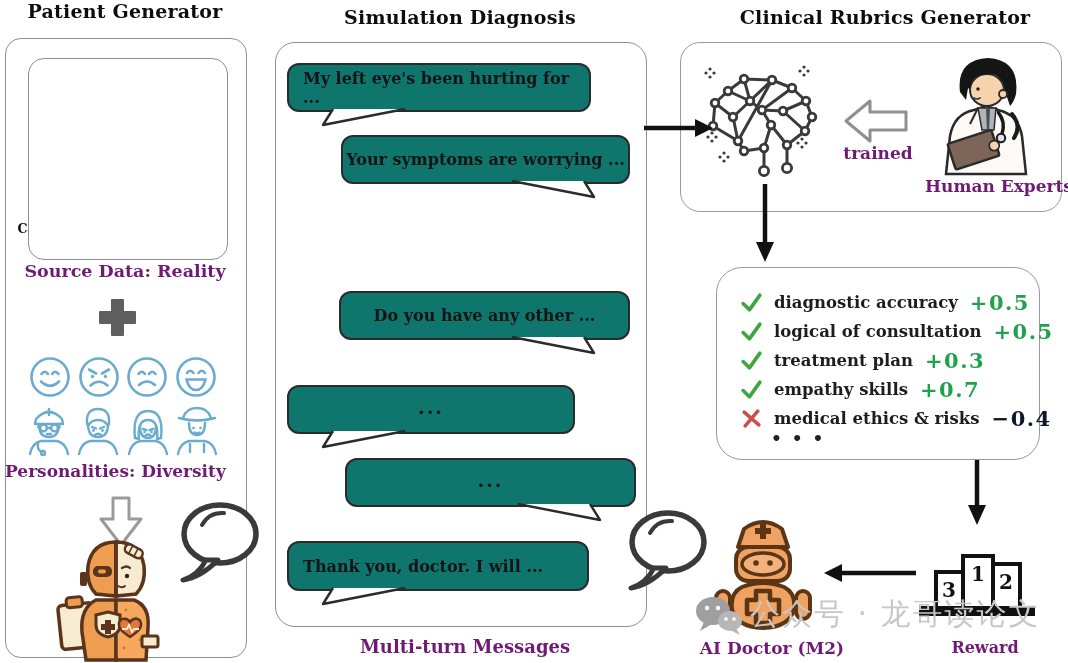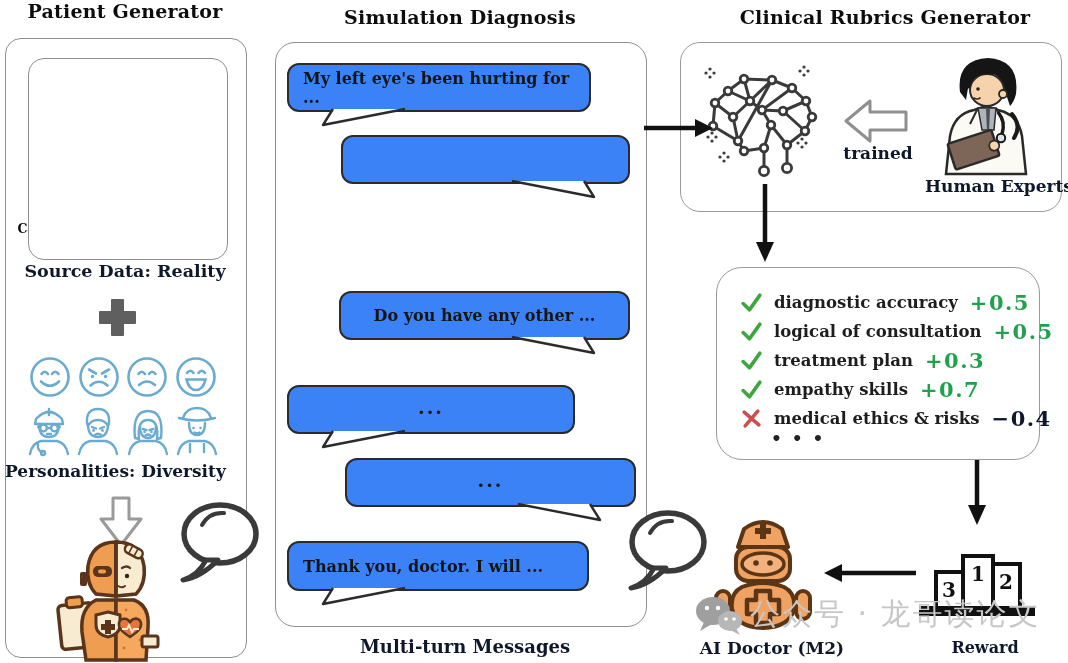--- a/index.html
+++ b/index.html
@@ -1,23 +1,23 @@
 <!DOCTYPE html>
 <html><head>
 <meta charset="utf-8">
 <style>
   html,body{margin:0;padding:0;background:#fff}
   #page{position:relative;width:1068px;height:663px;background:#fff;overflow:hidden;
         font-family:"DejaVu Serif","Liberation Serif",serif;color:#111}
   .abs{position:absolute}
   .panel{position:absolute;border:1.6px solid #8f8f8f;border-radius:18px;background:#fff}
   .title{position:absolute;font-weight:700;font-size:19px;color:#0d0d0d;text-align:center;letter-spacing:.2px;white-space:nowrap}
-  .caption{position:absolute;font-weight:700;font-size:17.5px;color:#0f172a;text-align:center;white-space:nowrap}
+  .caption{position:absolute;font-weight:700;font-size:17.5px;color:#701a75;text-align:center;white-space:nowrap}
   .srclabel{position:absolute;text-align:center;font-weight:700;font-size:12.5px;color:#0d0d0d;line-height:1.25}
-  .bubble{position:absolute;background:#3b82f6;border:2.2px solid #2b2b2b;border-radius:12px;
+  .bubble{position:absolute;background:#0f766e;border:2.2px solid #2b2b2b;border-radius:12px;
           display:flex;align-items:center;font-weight:700;font-size:16px;color:#141414;z-index:2}
   .bubble.pad{padding-left:14px}
   .bubble.center{justify-content:center}
   .dots-msg{letter-spacing:2px;font-size:19px;transform:translateY(-3px)}
   .tail{position:absolute;overflow:visible;width:100px;height:19px}
   .tail.t-left{left:24px;bottom:-17px}
   .tail.t-right{right:24px;bottom:-17px}
   .rubric-row{position:absolute;left:24px;display:flex;align-items:center;gap:12px;height:26px}
   .rubric-label{font-size:16.5px;font-weight:600;color:#1d1d1d;white-space:nowrap}
   .rubric-score{font-size:21px;font-weight:700;letter-spacing:1.5px;white-space:nowrap}
@@ -197,20 +197,21 @@
     <svg class="tail t-left" viewBox="0 0 100 19">
         <path d="M20 1 L10 17 L92 1" fill="#fff" stroke="#2b2b2b" stroke-width="2.4" stroke-linejoin="round"></path>
       </svg>
     <span>My left eye's been hurting for ...</span>
   </div>
 
   <div class="bubble center" style="left:341px;top:135px;width:285px;height:45px">
     <svg class="tail t-right" viewBox="0 0 100 19">
         <path d="M80 1 L90 17 L8 1" fill="#fff" stroke="#2b2b2b" stroke-width="2.4" stroke-linejoin="round"></path>
       </svg>
+    <span>Your symptoms are worrying ...</span>
   </div>
 
 
   <div class="bubble center" style="left:339px;top:291px;width:287px;height:45px">
     <svg class="tail t-right" viewBox="0 0 100 19">
         <path d="M80 1 L90 17 L8 1" fill="#fff" stroke="#2b2b2b" stroke-width="2.4" stroke-linejoin="round"></path>
       </svg>
     <span>Do you have any other ...</span>
   </div>
 

